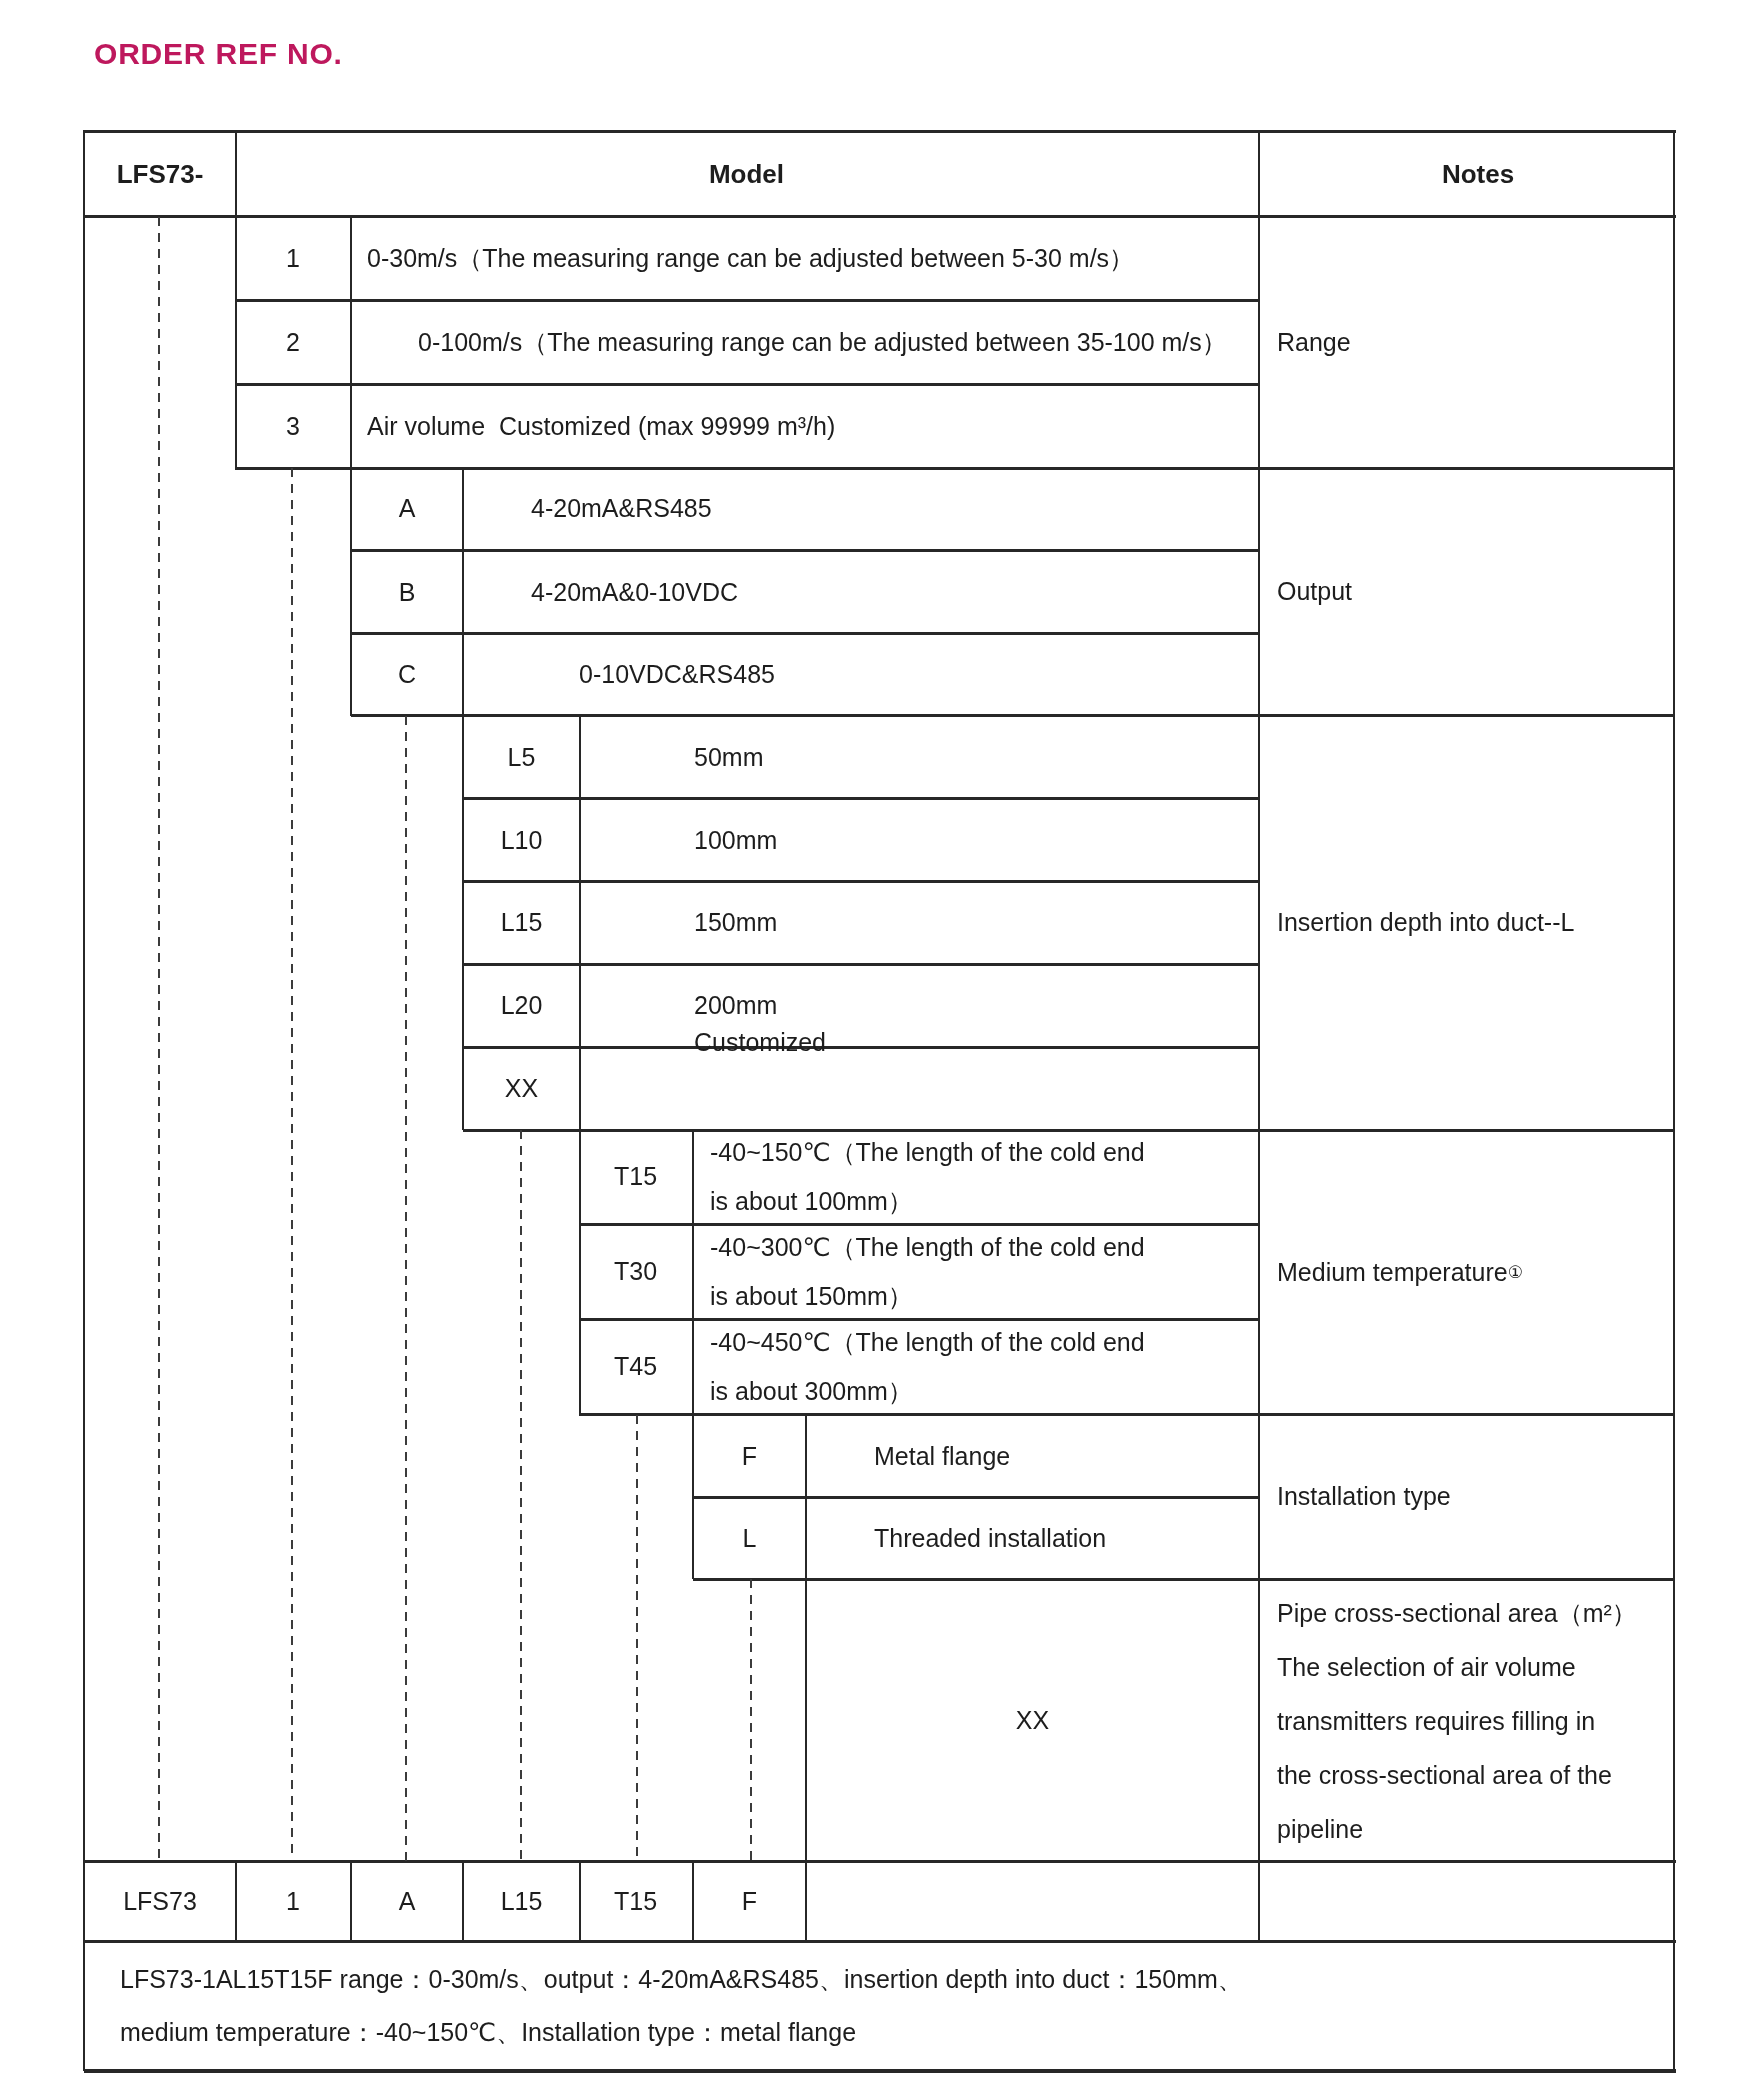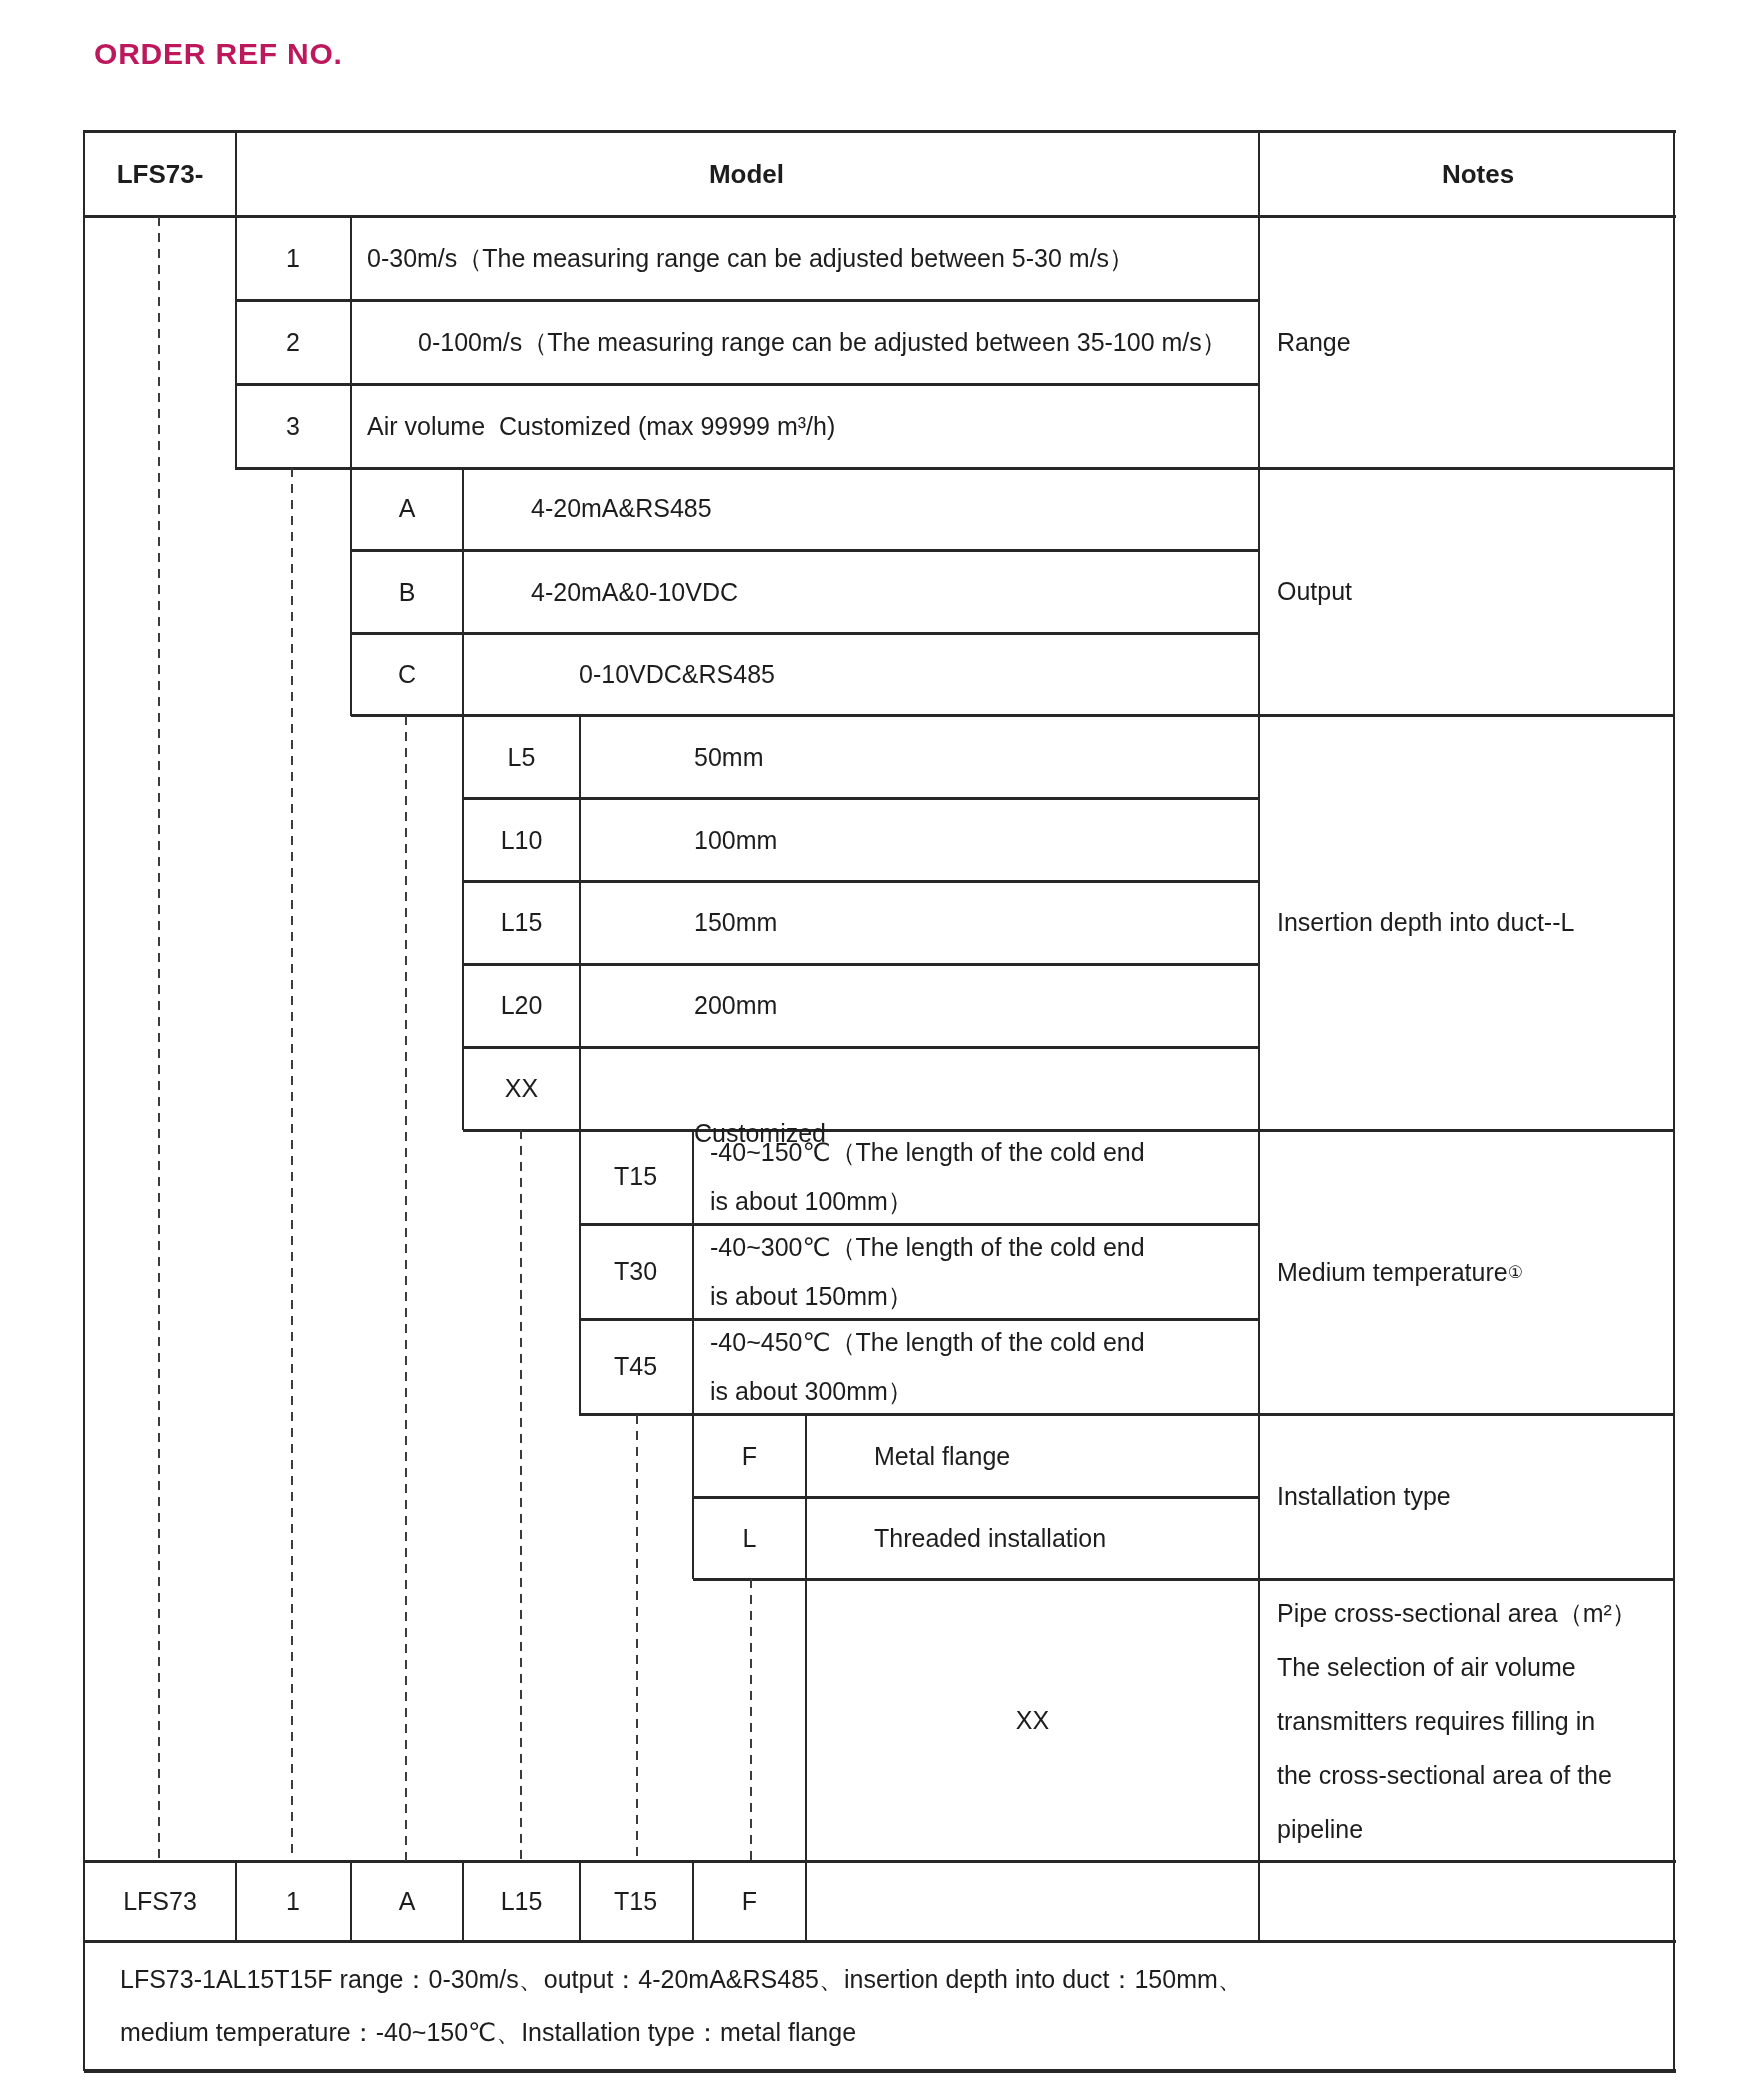--- a/index.html
+++ b/index.html
@@ -99,21 +99,21 @@
 
 <div class="t c" style="left:463px;top:716px;width:117px;height:83px;">L5</div>
 <div class="t" style="left:694px;top:716px;width:559px;height:83px;">50mm</div>
 <div class="t c" style="left:463px;top:799px;width:117px;height:83px;">L10</div>
 <div class="t" style="left:694px;top:799px;width:559px;height:83px;">100mm</div>
 <div class="t c" style="left:463px;top:882px;width:117px;height:82px;">L15</div>
 <div class="t" style="left:694px;top:882px;width:559px;height:82px;">150mm</div>
 <div class="t c" style="left:463px;top:964px;width:117px;height:83px;">L20</div>
 <div class="t" style="left:694px;top:964px;width:559px;height:83px;">200mm</div>
 <div class="t c" style="left:463px;top:1047px;width:117px;height:83px;">XX</div>
-<div class="t" style="left:694px;top:1092px;width:559px;height:83px;">Customized</div>
+<div class="t" style="left:694px;top:1001px;width:559px;height:83px;">Customized</div>
 <div class="t" style="left:1277px;top:716px;width:391px;height:414px;">Insertion depth into duct--L</div>
 
 <div class="t c" style="left:579px;top:1130px;width:113px;height:94px;">T15</div>
 <div class="t twoline" style="left:710px;top:1130px;width:543px;height:94px;">
   <span>-40~150℃（The length of the cold end</span>
   <span>is about 100mm）</span>
 </div>
 <div class="t c" style="left:579px;top:1224px;width:113px;height:95px;">T30</div>
 <div class="t twoline" style="left:710px;top:1224px;width:543px;height:95px;">
   <span>-40~300℃（The length of the cold end</span>

